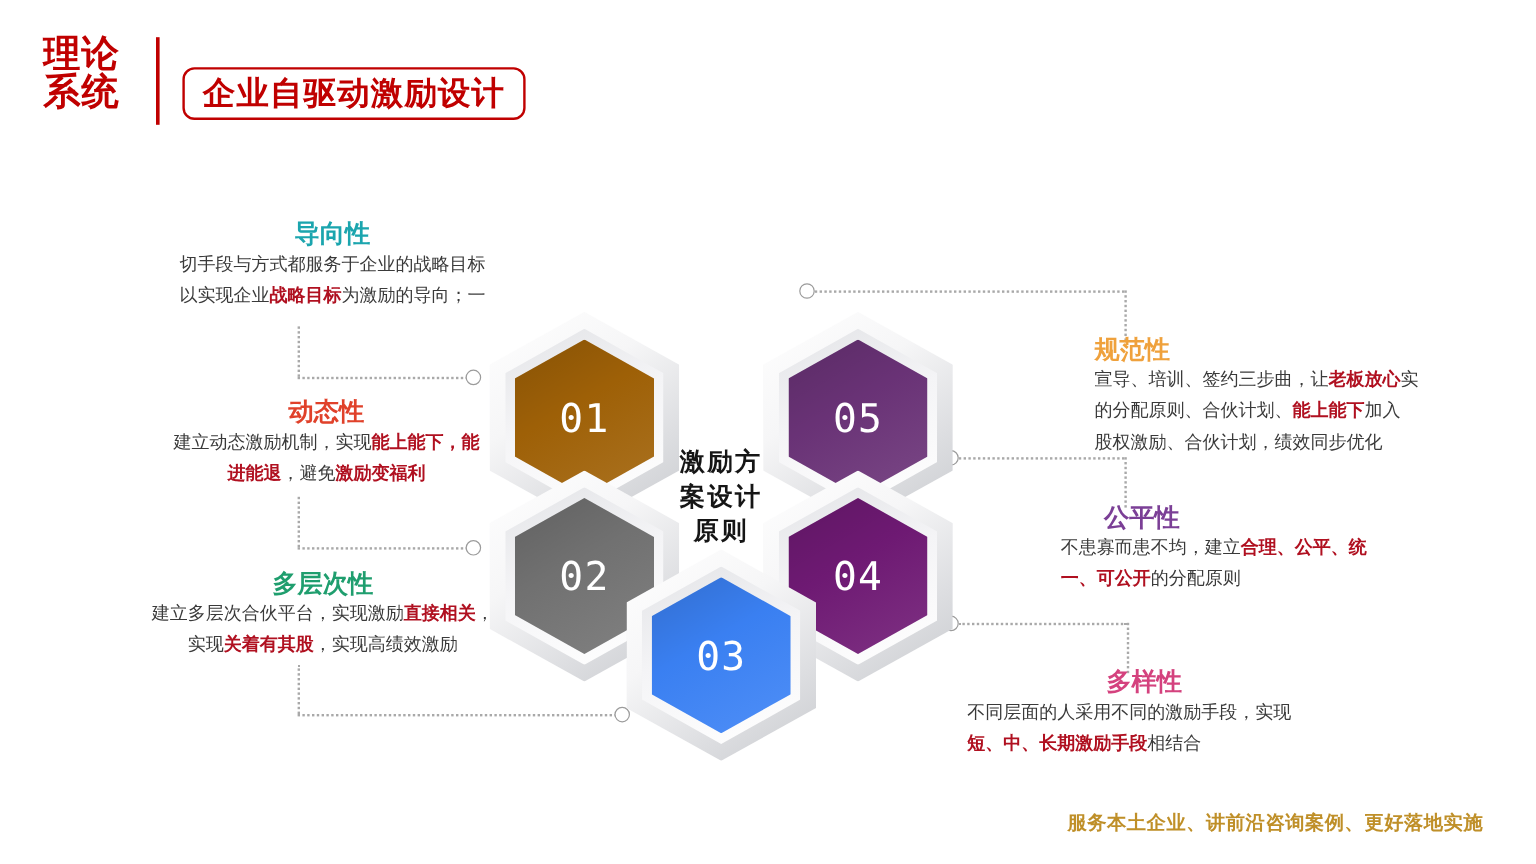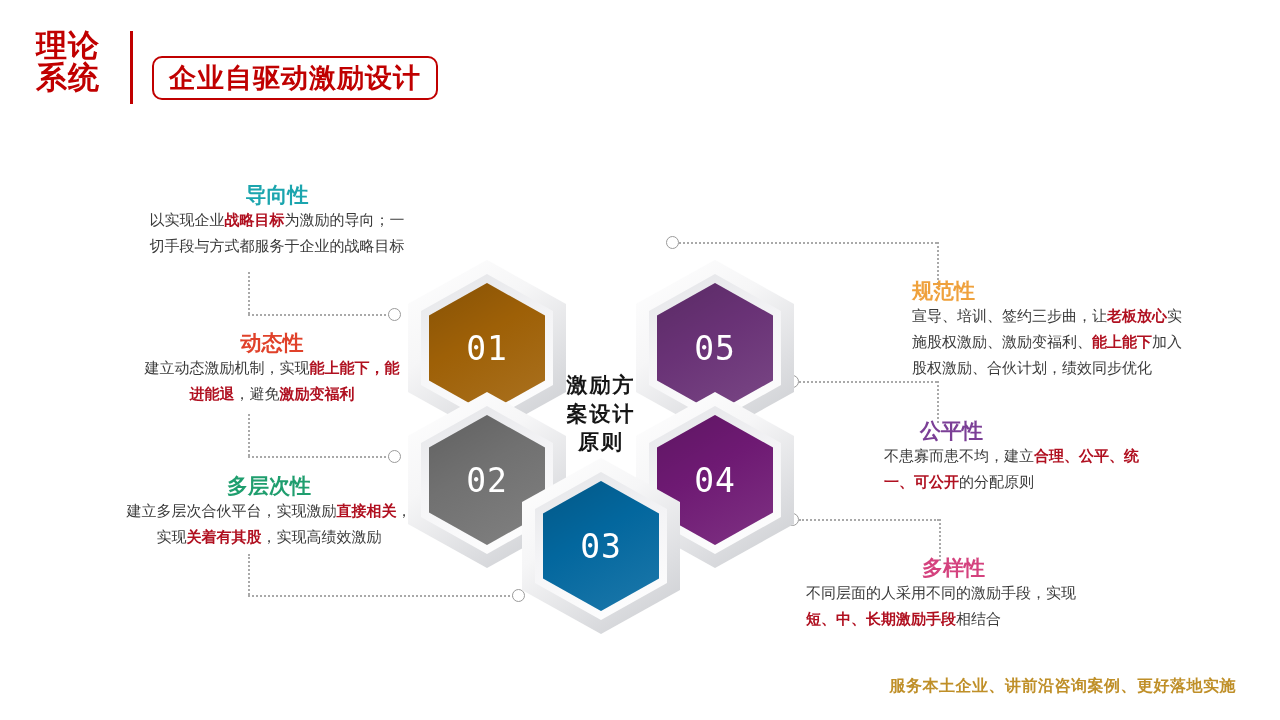--- a/index.html
+++ b/index.html
@@ -227,22 +227,22 @@
   <div class="conn-v" style="left:937px; top:381px;  height:42px;"></div>
 
   <div class="conn-dot" style="left:786px; top:513px;"></div>
   <div class="conn-h" style="left:799px; top:519px;  width:140px;"></div>
   <div class="conn-v" style="left:939px; top:519px;  height:42px;"></div>
 </div>
 
 <div class="note ta-center" style="left:108px; top:182px; width:338px;">
   <div class="note-title" style="color: rgb(27, 165, 174);">导向性</div>
   <div class="note-body">
+      <span class="note-line"><span>切手段与方式都服务于企业的战略目标</span></span>
       <span class="note-line"><span>以实现企业</span><b>战略目标</b><span>为激励的导向；一</span></span>
-      <span class="note-line"><span>切手段与方式都服务于企业的战略目标</span></span>
     </div>
 </div>
 
 <div class="note ta-center" style="left:98px; top:330px; width:348px;">
   <div class="note-title" style="color: rgb(224, 65, 42);">动态性</div>
   <div class="note-body">
       <span class="note-line"><span>建立动态激励机制，实现</span><b>能上能下，能</b></span>
       <span class="note-line"><b>进能退</b><span>，避免</span><b>激励变福利</b></span>
     </div>
 </div>
@@ -252,21 +252,21 @@
   <div class="note-body">
       <span class="note-line"><span>建立多层次合伙平台，实现激励</span><b>直接相关</b><span>，</span></span>
       <span class="note-line"><span>实现</span><b>关着有其股</b><span>，实现高绩效激励</span></span>
     </div>
 </div>
 
 <div class="note ta-left" style="left:912px; top:278px; width:370px;">
   <div class="note-title" style="color: rgb(239, 161, 60);">规范性</div>
   <div class="note-body">
       <span class="note-line"><span>宣导、培训、签约三步曲，让</span><b>老板放心</b><span>实</span></span>
-      <span class="note-line"><span>施股权激励、激励变福利、</span><b>能上能下</b><span>加入</span></span>
+      <span class="note-line"><span>的分配原则、合伙计划、</span><b>能上能下</b><span>加入</span></span>
       <span class="note-line"><span>股权激励、合伙计划，绩效同步优化</span></span>
     </div>
 </div>
 
 <div class="note ta-left" style="left:912px; top:418px; width:370px;">
   <div class="note-title" style="padding-left: 8px; color: rgb(123, 63, 150);">公平性</div>
   <div class="note-body" style="margin-left:-28px;">
       <span class="note-line"><span>不患寡而患不均，建立</span><b>合理、公平、统</b></span>
       <span class="note-line"><b>一、可公开</b><span>的分配原则</span></span>
     </div>
@@ -311,21 +311,21 @@
     <div class="hex-outer"></div>
     <div class="hex-mid"></div>
     <div class="hex-core" style="background: #701a75;">
       <span class="hex-num">04</span>
     </div>
   </div>
 
   <div class="hex-cell" style="left:124px; top:270px;">
     <div class="hex-outer"></div>
     <div class="hex-mid"></div>
-    <div class="hex-core" style="background: #0369a1;">
+    <div class="hex-core" style="background: #3b82f6;">
       <span class="hex-num">03</span>
     </div>
   </div>
 
   <div id="hex-center" style="left:124px; top:138px;">
     <div id="hex-center-label">
       <span>激励方</span><br>
       <span>案设计</span><br>
       <span>原则</span>
     </div>

